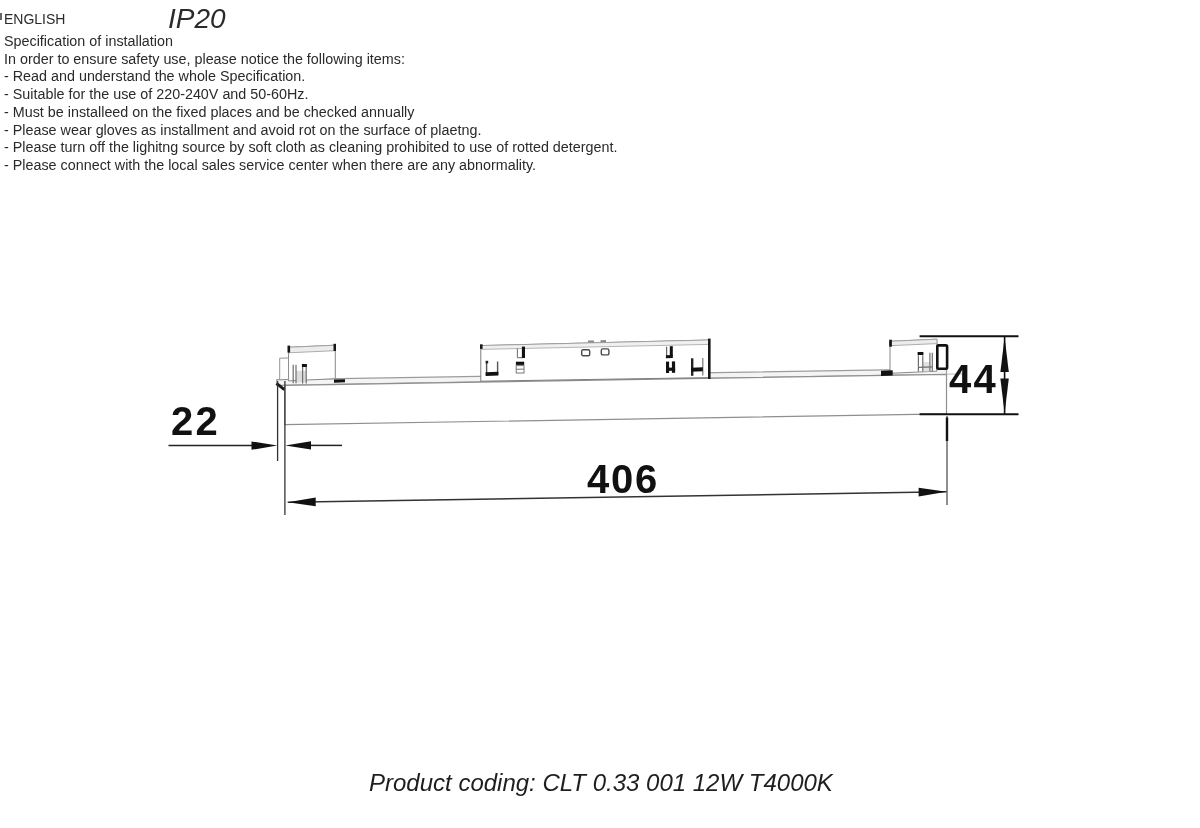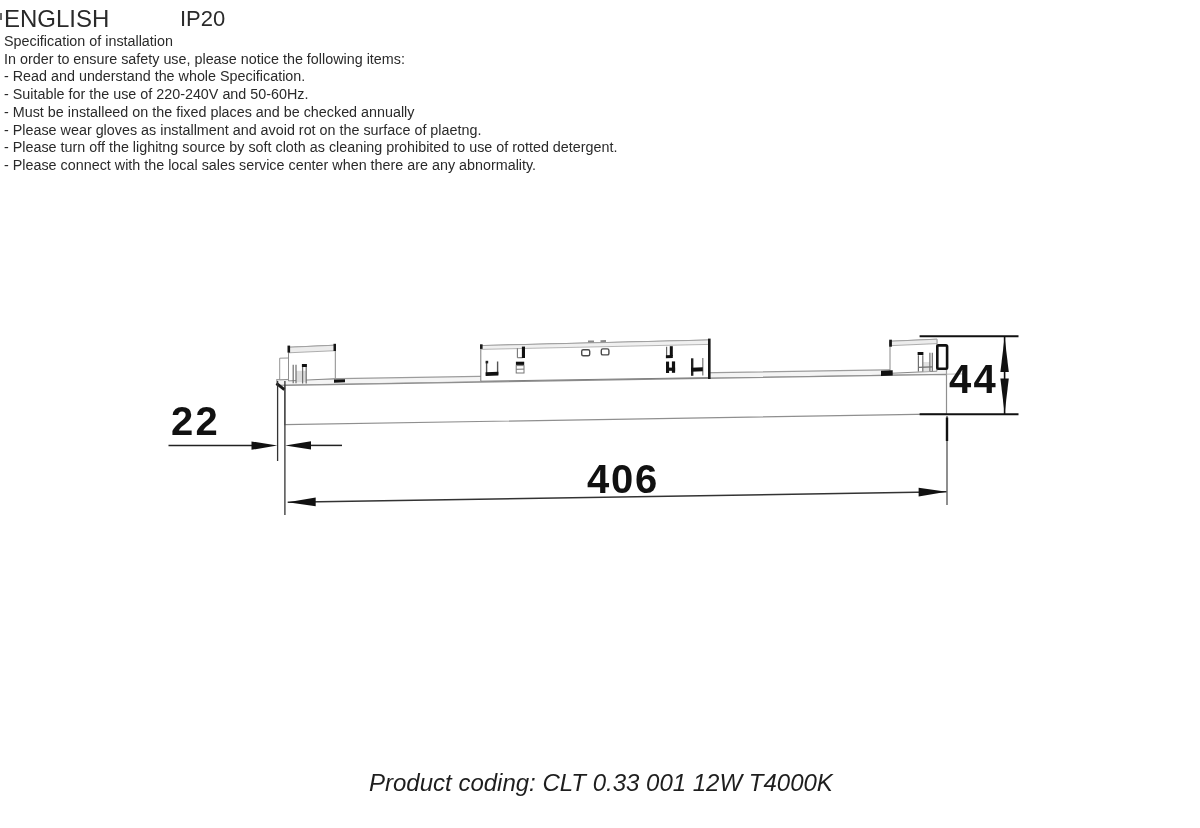--- a/index.html
+++ b/index.html
@@ -4,23 +4,23 @@
 <style>
   html,body{margin:0;padding:0;background:#ffffff;width:1200px;height:828px;overflow:hidden;}
   body{font-family:"Liberation Sans",sans-serif;color:#222;position:relative;}
   .abs{position:absolute;white-space:nowrap;}
 </style>
 </head>
 <body>
 
 <div class="abs" style="left:0;top:13px;width:2px;height:7px;background:#666;"></div>
 
-<div class="abs" style="left:4px;top:8px;font-size:24px;line-height:22px;color:#2a2a2a;">ENGLISH</div>
+<div class="abs" style="left:4px;top:8px;font-size:14px;line-height:22px;color:#2a2a2a;">ENGLISH</div>
 
-<div class="abs" style="left:180px;top:8px;font-size:22px;line-height:22px;color:#2a2a2a;">IP20</div>
+<div class="abs" style="left:168px;top:8px;font-size:28px;line-height:22px;color:#2a2a2a;font-style:italic;">IP20</div>
 
 <div class="abs" style="left:4px;top:32px;font-size:15.5px;line-height:17.7px;color:#2a2a2a;transform:scaleX(0.925);transform-origin:0 0;">
 
 <div>Specification of installation</div>
 
 <div>In order to ensure safety use, please notice the following items:</div>
 
 <div>- Read and understand the whole Specification.</div>
 
 <div>- Suitable for the use of 220-240V and 50-60Hz.</div>

